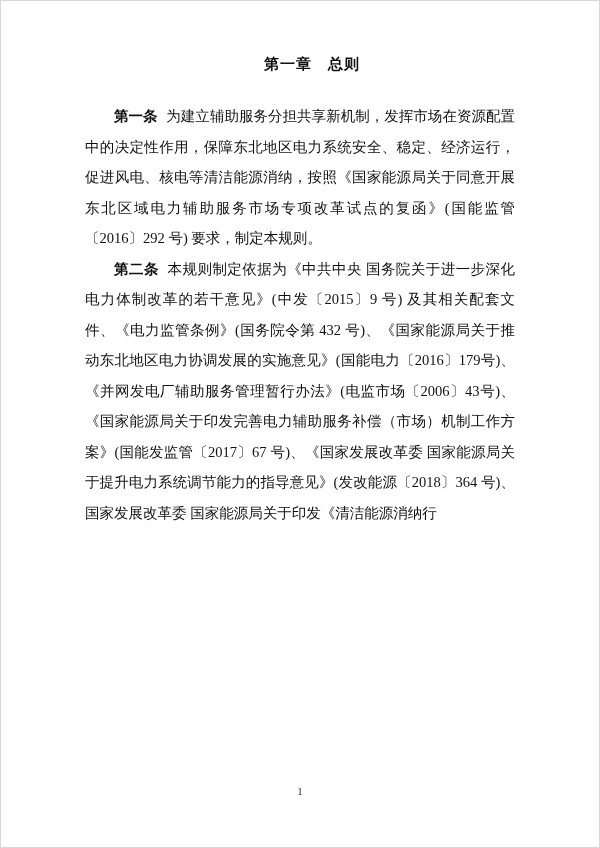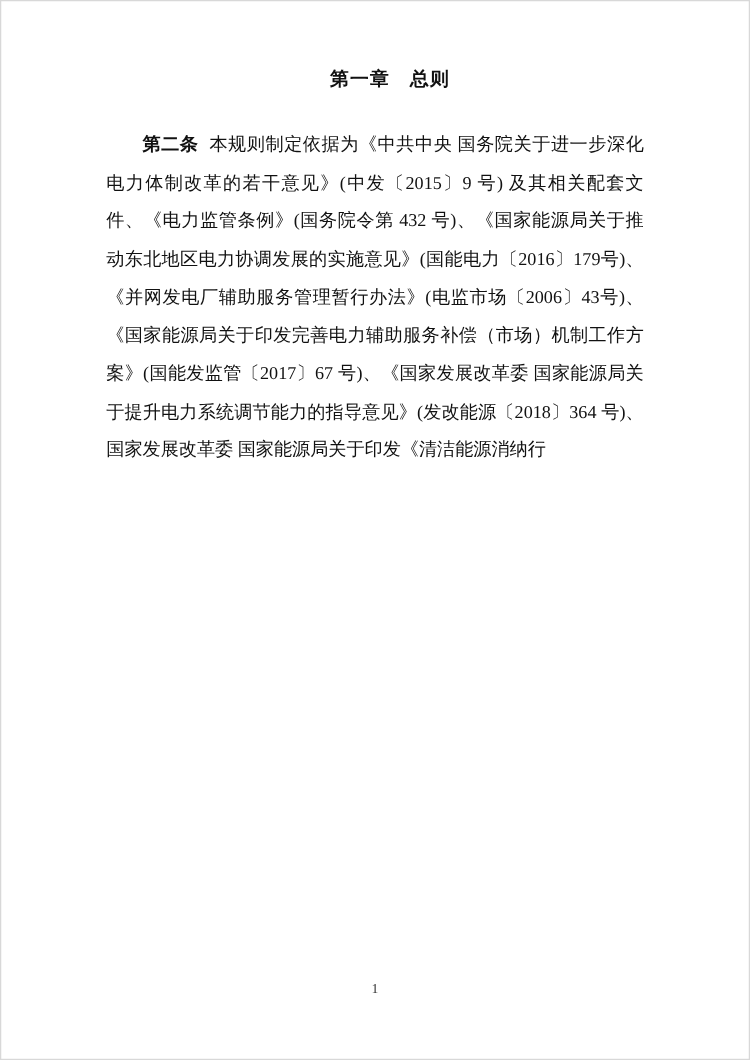--- a/index.html
+++ b/index.html
@@ -68,20 +68,23 @@
 </head>
 <body>
 
 <div class="page">
 
 
   <h2 class="chapter-heading">第一章　总则</h2>
 
   <div class="doc-body">
 
+    <p>
+      <span class="para-lead">第一条</span><span>为建立辅助服务分担共享新机制，发挥市场在资源配置中的决定性作用，保障东北地区电力系统安全、稳定、经济运行，促进风电、核电等清洁能源消纳，按照《国家能源局关于同意开展东北区域电力辅助服务市场专项改革试点的复函》(国能监管〔2016〕292 号) 要求，制定本规则。</span>
+    </p>
 
     <p>
       <span class="para-lead">第二条</span><span>本规则制定依据为《中共中央 国务院关于进一步深化电力体制改革的若干意见》(中发〔2015〕9 号) 及其相关配套文件、《电力监管条例》(国务院令第 432 号)、《国家能源局关于推动东北地区电力协调发展的实施意见》(国能电力〔2016〕179号)、《并网发电厂辅助服务管理暂行办法》(电监市场〔2006〕43号)、《国家能源局关于印发完善电力辅助服务补偿（市场）机制工作方案》(国能发监管〔2017〕67 号)、《国家发展改革委 国家能源局关于提升电力系统调节能力的指导意见》(发改能源〔2018〕364 号)、国家发展改革委 国家能源局关于印发《清洁能源消纳行</span>
     </p>
 
   </div>
 
   <div class="page-number">1</div>
 
 </div>

